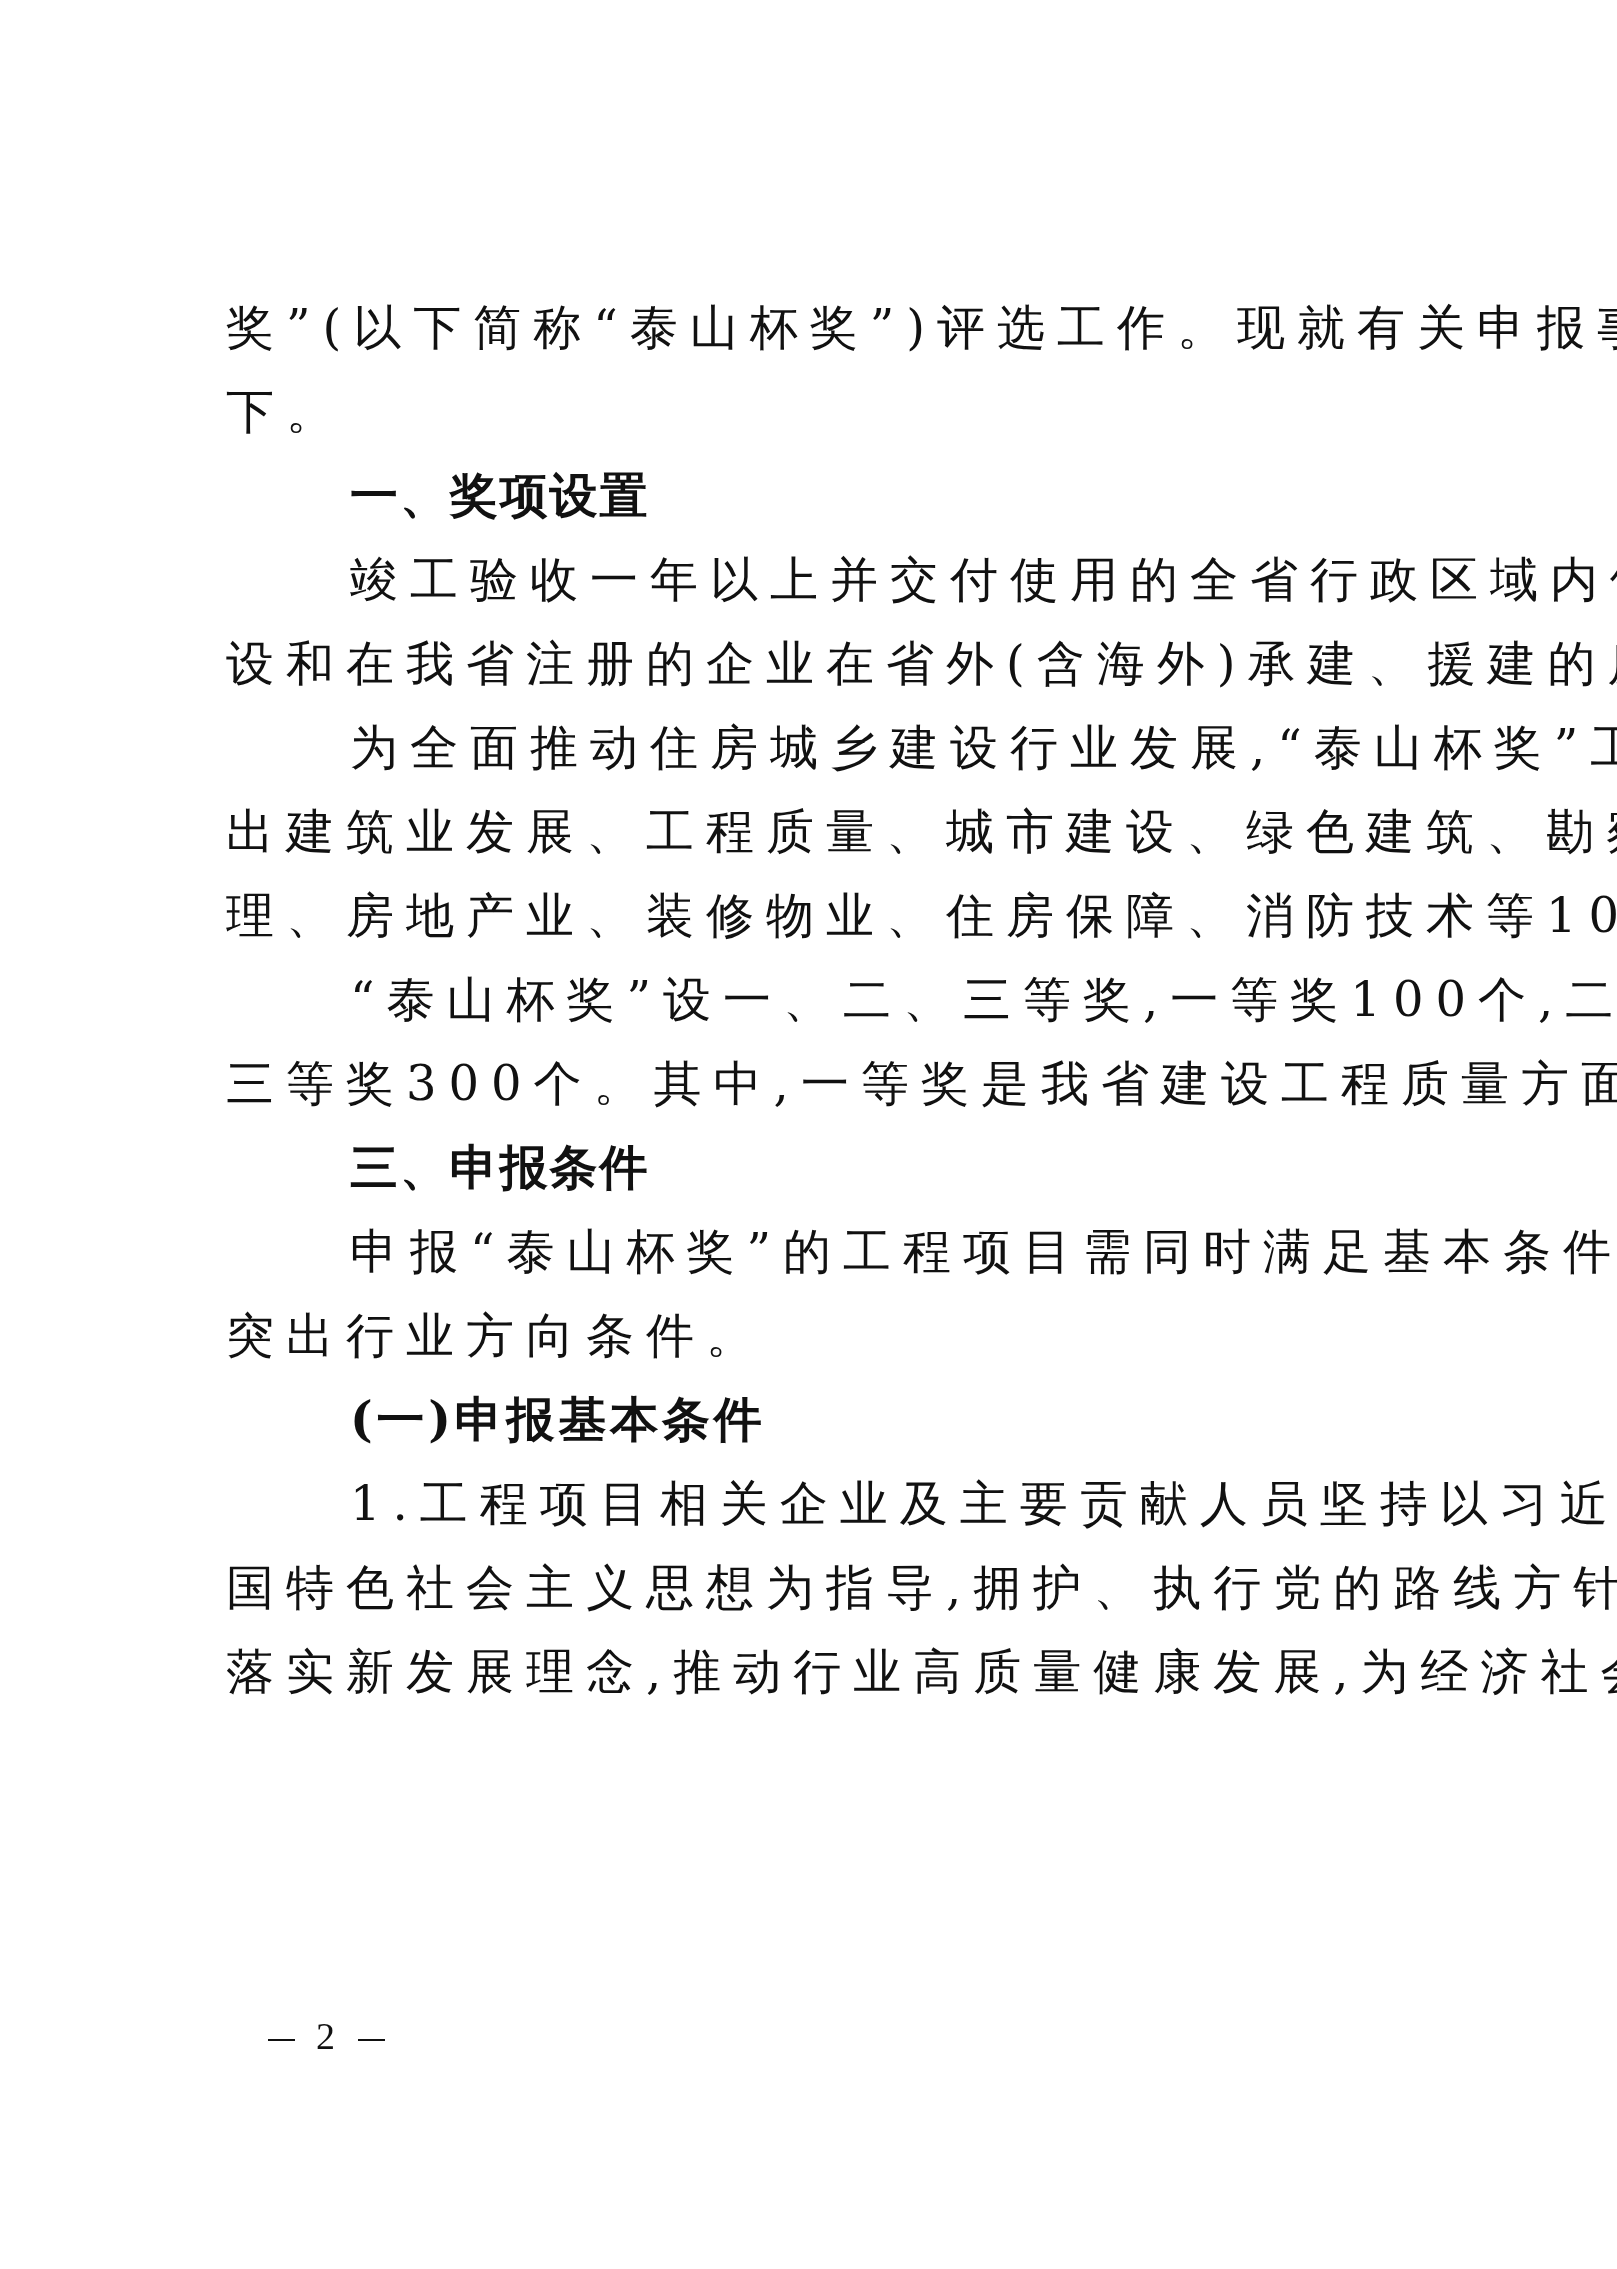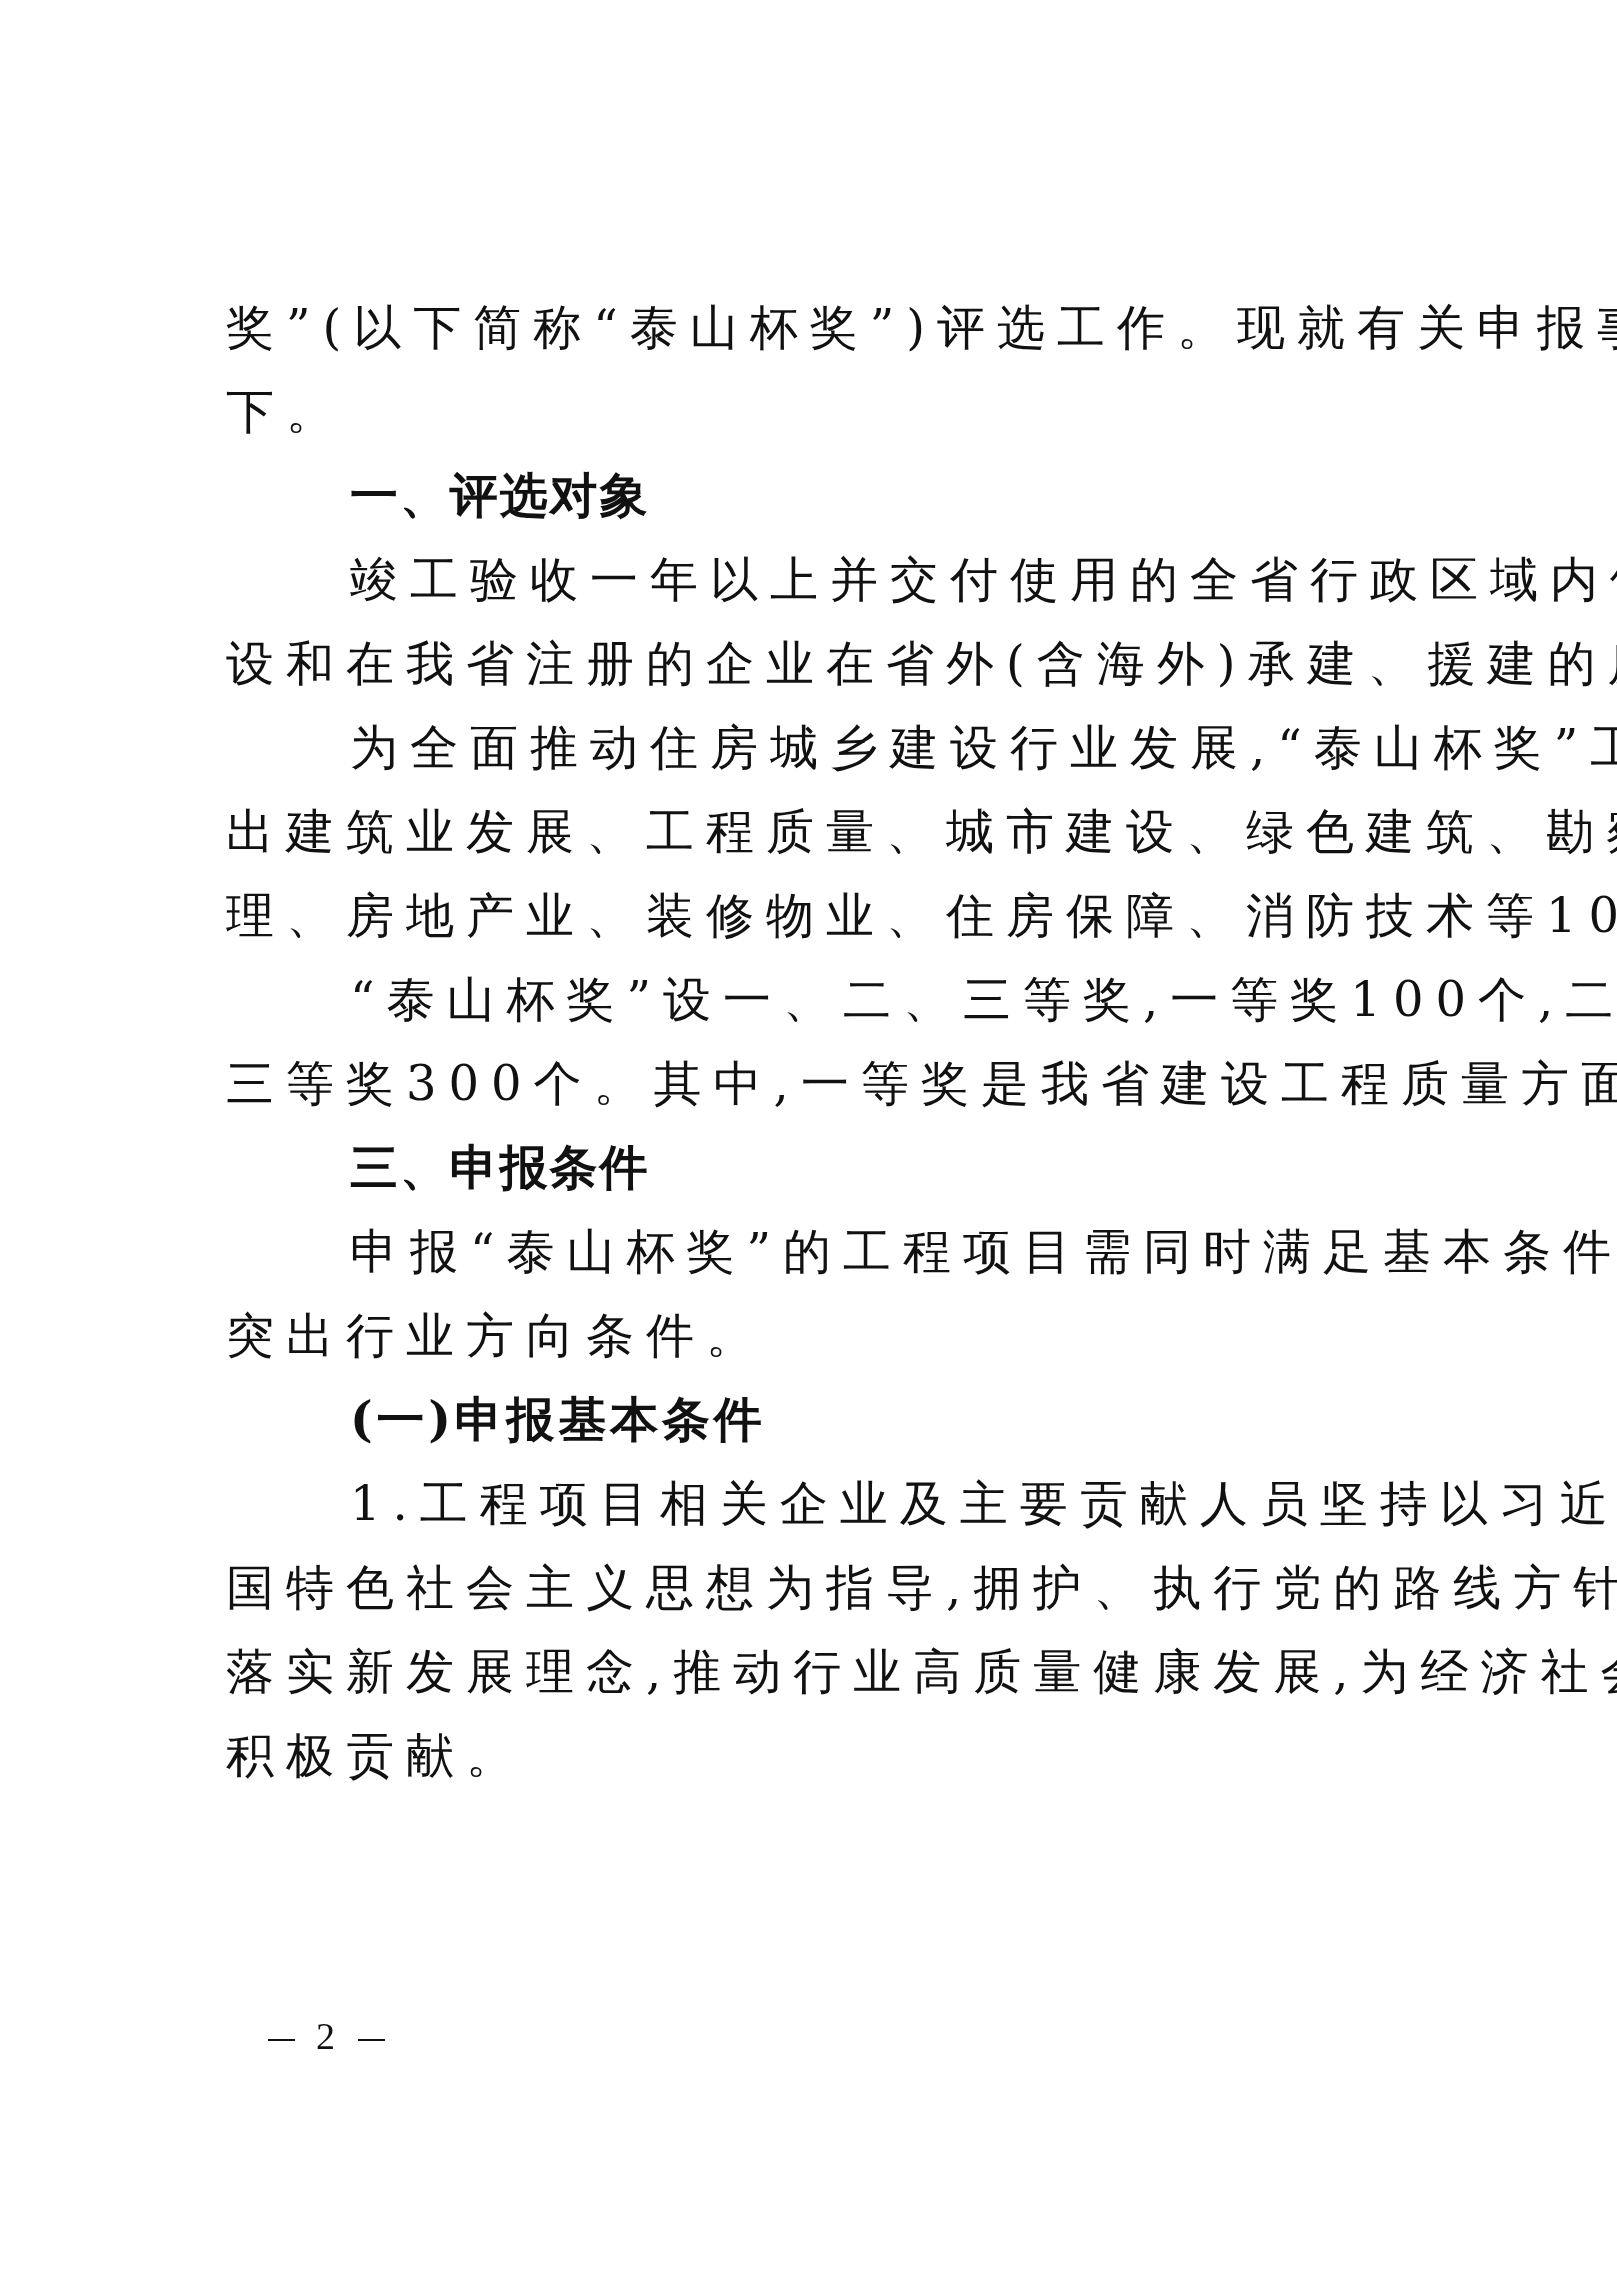--- a/index.html
+++ b/index.html
@@ -67,21 +67,21 @@
     }
   </style>
 </head>
 <body>
 
 <div class="page">
 
   <span class="line">奖”(以下简称“泰山杯奖”)评选工作。现就有关申报事宜通知如</span>
   <span class="line last">下。</span>
 
-  <span class="line heading indent">一、评选对象</span>
+  <span class="line heading indent">一、奖项设置</span>
 
   <span class="line indent">竣工验收一年以上并交付使用的全省行政区域内依法组织建</span>
   <span class="line">设和在我省注册的企业在省外(含海外)承建、援建的房屋建筑、市</span>
 
   <span class="line indent">为全面推动住房城乡建设行业发展,“泰山杯奖”工程项目突</span>
   <span class="line">出建筑业发展、工程质量、城市建设、绿色建筑、勘察设计、城市管</span>
   <span class="line">理、房地产业、装修物业、住房保障、消防技术等10个方向,分方向</span>
 
 
   <span class="line indent">“泰山杯奖”设一、二、三等奖,一等奖100个,二等奖200个,</span>
@@ -90,19 +90,18 @@
   <span class="line heading indent">三、申报条件</span>
 
   <span class="line indent">申报“泰山杯奖”的工程项目需同时满足基本条件和所申报的</span>
   <span class="line last">突出行业方向条件。</span>
 
   <span class="line subheading indent">(一)申报基本条件</span>
 
   <span class="line indent">1.工程项目相关企业及主要贡献人员坚持以习近平新时代中</span>
   <span class="line">国特色社会主义思想为指导,拥护、执行党的路线方针政策,贯彻</span>
   <span class="line">落实新发展理念,推动行业高质量健康发展,为经济社会发展作出</span>
-  <span class="line last">积极贡献。</span>
 </div>
 
 <div class="page-number">
   <span class="dash"></span><span>2</span><span class="dash"></span>
 </div>
 
 
 </body></html>

